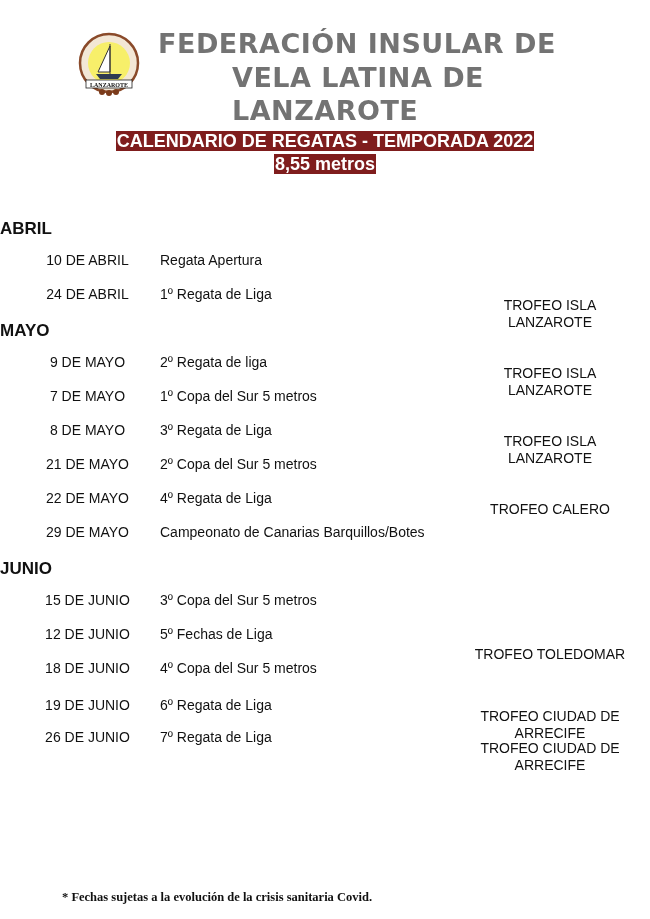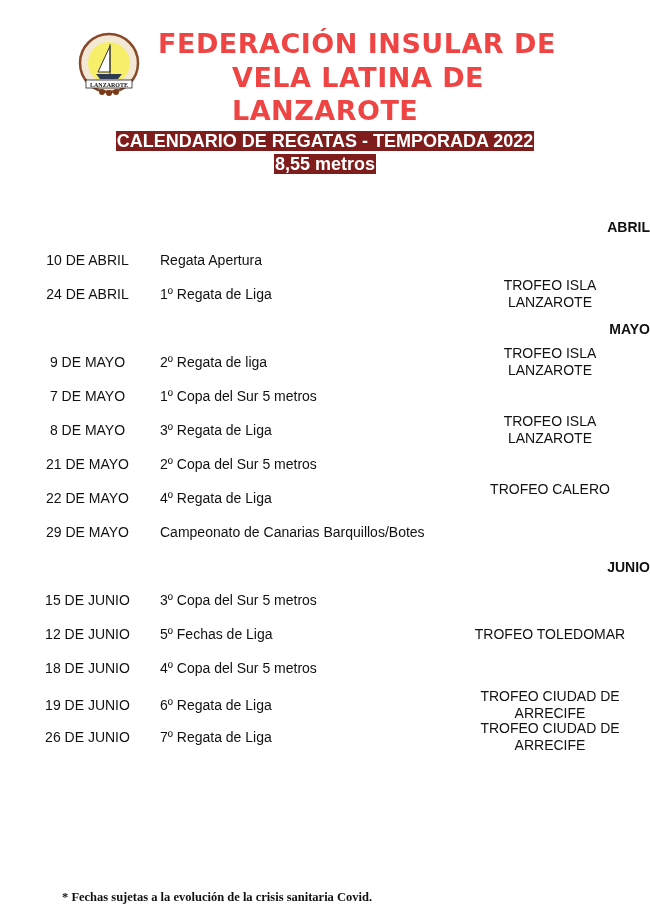--- a/index.html
+++ b/index.html
@@ -1,35 +1,35 @@
 <!DOCTYPE html>
 <html><head>
 <meta charset="utf-8">
 <style>
   html, body { margin: 0; padding: 0; background: #ffffff; }
   body { width: 650px; height: 919px; position: relative; overflow: hidden; font-family: "Liberation Sans", sans-serif; color: #111; }
 
   .logo { position: absolute; left: 76px; top: 32px; width: 66px; height: 66px; }
 
-  .title-line { position: absolute; font-family: "DejaVu Sans", sans-serif; font-weight: bold; color: #ef4444; font-size: 27px; letter-spacing: 0.5px; white-space: nowrap; }
+  .title-line { position: absolute; font-family: "DejaVu Sans", sans-serif; font-weight: bold; color: #737373; font-size: 27px; letter-spacing: 0.5px; white-space: nowrap; }
   .t1 { left: 158px; top: 28px; }
   .t2 { left: 232px; top: 62px; }
   .t3 { left: 232px; top: 95px; }
 
   .banner { position: absolute; left: 0; width: 650px; text-align: center; }
   .banner span { background: #7f1d1d; color: #ffffff; font-weight: bold; font-size: 18px; padding: 0 1px; }
   .b1 { top: 131px; }
   .b2 { top: 154px; }
 
-  .section { position: absolute; left: 0; width: 650px; text-align: right; font-weight: bold; font-size: 14px; }
+  .section { position: absolute; left: 0; width: 650px; text-align: left; font-weight: bold; font-size: 17px; }
 
   .row { position: absolute; left: 0; width: 650px; height: 36px; font-size: 14px; padding-left: 26px; }
   .row .date { position: absolute; left: 40px; width: 95px; text-align: center; top: 9px; white-space: nowrap; }
   .row .event { position: absolute; left: 160px; width: 300px; text-align: left; top: 9px; white-space: nowrap; }
-  .row .trophy { position: absolute; left: 460px; width: 180px; text-align: center; line-height: 17px; }
+  .row .trophy { position: absolute; left: 460px; width: 180px; text-align: center; line-height: 17px; margin-top: 20px; }
   .row .trophy.one { top: 9px; }
   .row .trophy.two { top: 0px; }
 
   .footnote { position: absolute; left: 62px; top: 890px; font-family: "Liberation Serif", serif; font-weight: bold; font-size: 12.5px; }
 </style>
 </head>
 <body>
 
 <div class="logo">
   <svg width="66" height="66" viewBox="0 0 66 66">

